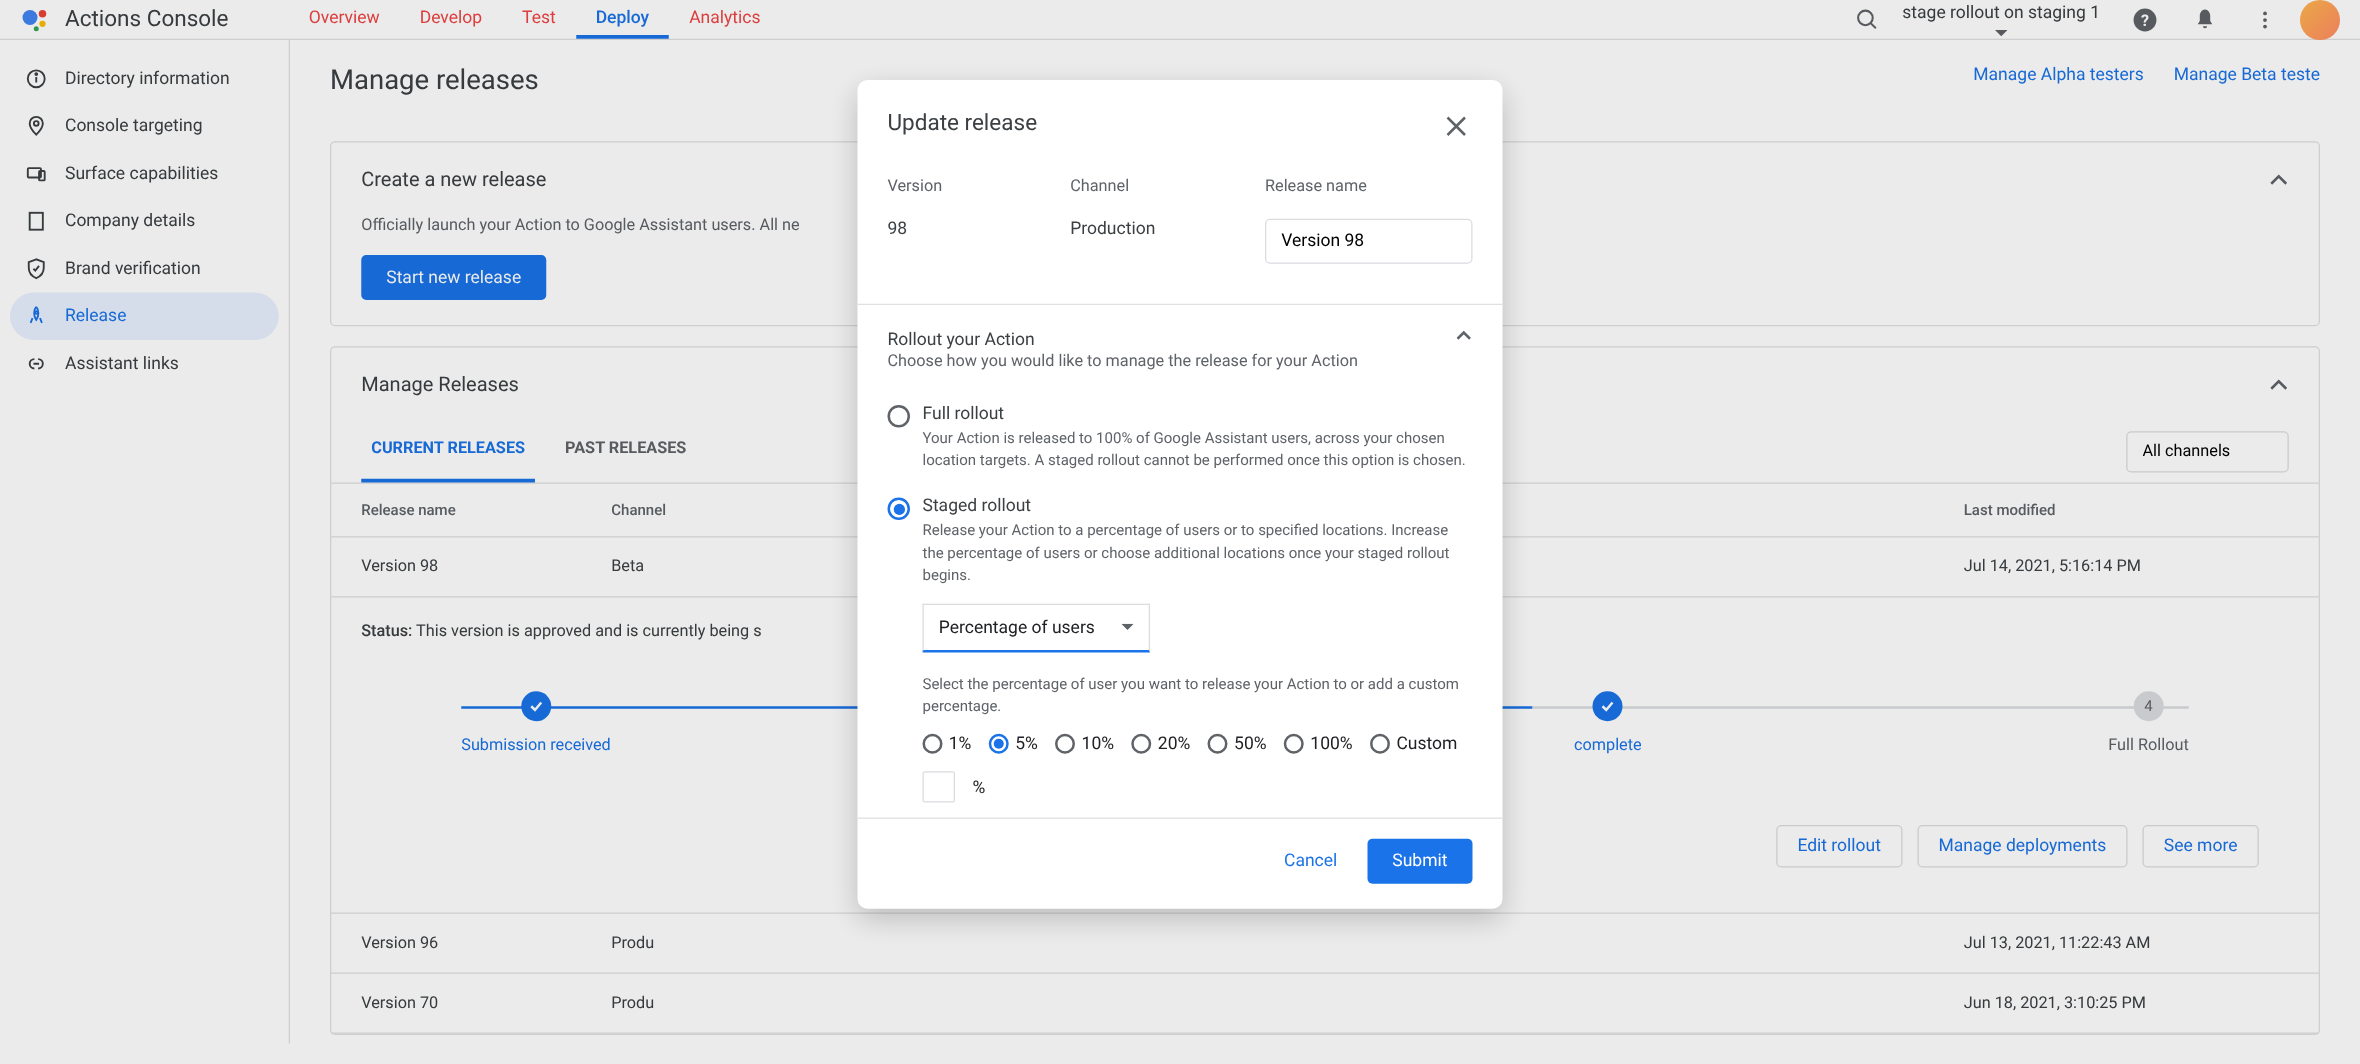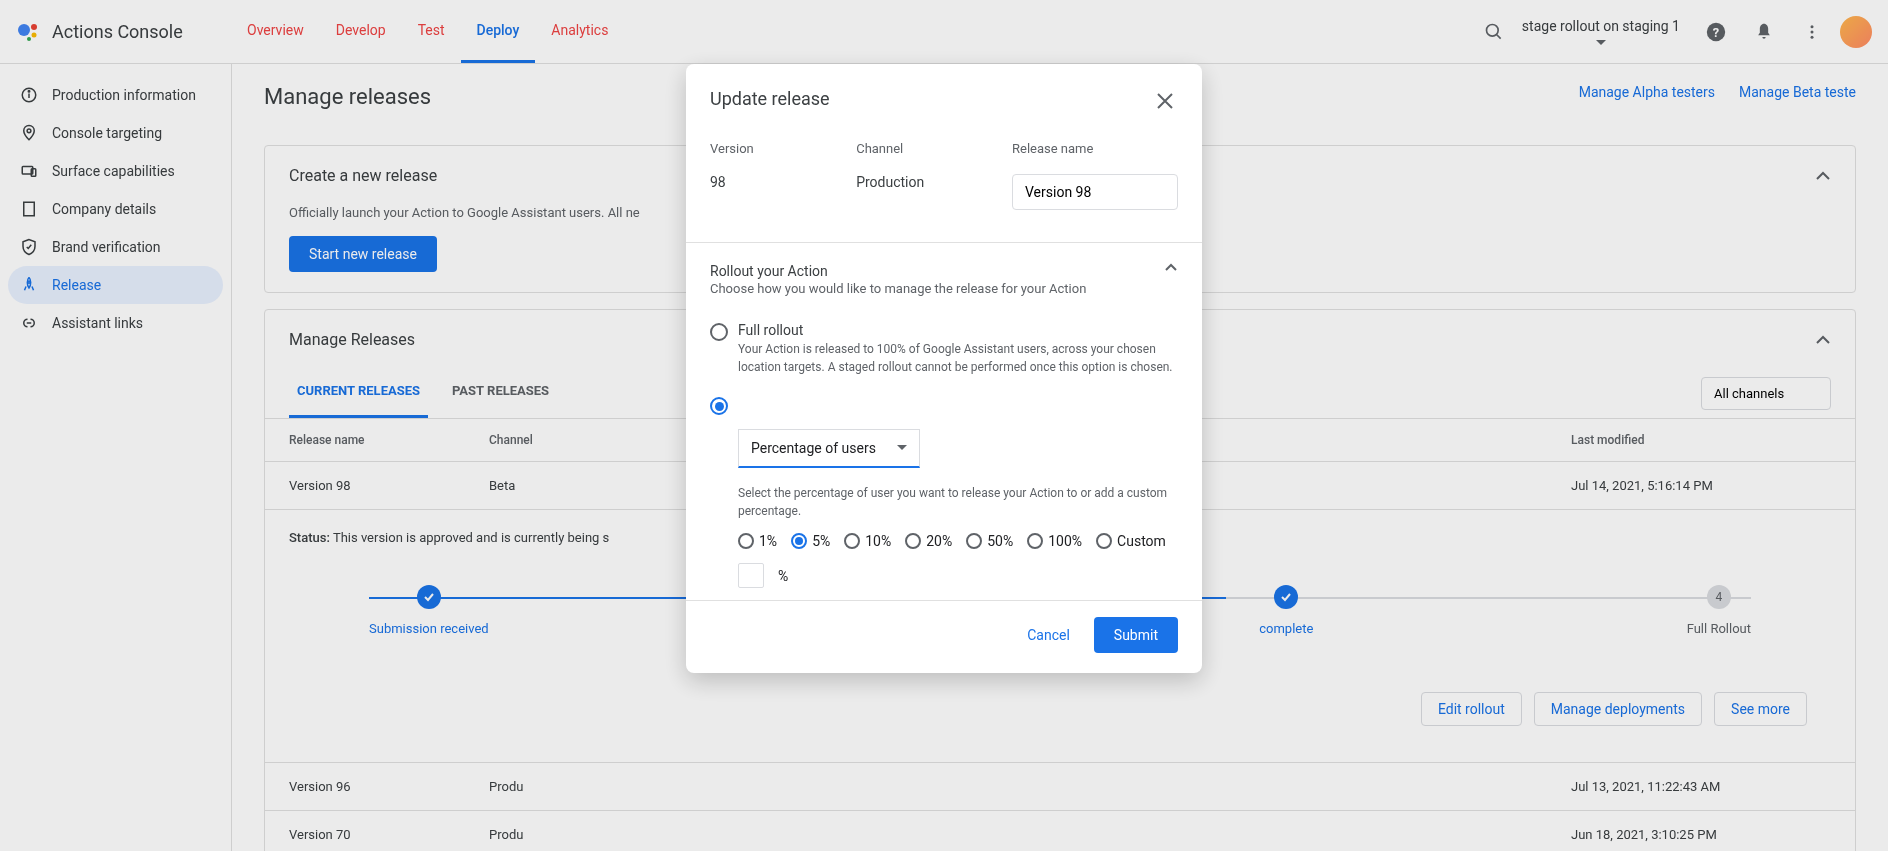--- a/index.html
+++ b/index.html
@@ -1,17 +1,17 @@
 <!DOCTYPE html>
 <html><head>
 <meta charset="utf-8">
 <style>
 * { box-sizing: border-box; margin: 0; padding: 0; font-family: 'Google Sans', Roboto, Arial, sans-serif; }
 body { background: #fff; color: #202124; font-size: 14px; overflow: hidden; }
-.app-header { height: 64px; border-bottom: 1px solid #e0e0e0; display: flex; align-items: center; padding: 0 16px; }
+.app-header { height: 32px; border-bottom: 1px solid #e0e0e0; display: flex; align-items: center; padding: 0 16px; }
 .logo-area { display: flex; align-items: center; gap: 12px; width: 215px; }
 .logo-icon { width: 24px; height: 24px; }
 .logo-text { font-size: 18px; color: #3c4043; font-weight: 400; }
 .top-tabs { display: flex; height: 100%; }
 .top-tab { padding: 0 16px; display: flex; align-items: center; height: 100%; color: #ef4444; font-size: 14px; cursor: pointer; border-bottom: 3px solid transparent; }
 .top-tab.active { color: #1a73e8; border-bottom-color: #1a73e8; font-weight: 500; }
 .header-right { margin-left: auto; display: flex; align-items: center; gap: 8px; }
 .project-selector { display: flex; align-items: center; gap: 6px; color: #3c4043; cursor: pointer; margin-right: 8px; flex-direction: column; }
 .icon-btn { width: 40px; height: 40px; border-radius: 50%; display: flex; align-items: center; justify-content: center; cursor: pointer; color: #5f6368; }
 .avatar { width: 32px; height: 32px; border-radius: 50%; background: linear-gradient(135deg, #ffb74d, #ff8a65); }
@@ -143,21 +143,21 @@
 </div>
 
 <div class="main-area">
   <div class="sidebar">
     <div class="sidebar-item">
         <svg viewBox="0 0 24 24" fill="none" stroke="currentColor" stroke-width="2">
           <circle cx="12" cy="12" r="9"></circle>
           <line x1="12" y1="10" x2="12" y2="16"></line>
           <circle cx="12" cy="7" r="1" fill="currentColor"></circle>
         </svg>
-        <span>Production information</span>
+        <span>Directory information</span>
       </div>
     <div class="sidebar-item">
         <svg viewBox="0 0 24 24" fill="none" stroke="currentColor" stroke-width="2">
           <path d="M12 2 C8 2 5 5 5 9 C5 14 12 21 12 21 S19 14 19 9 C19 5 16 2 12 2"></path>
           <circle cx="12" cy="9" r="2.5"></circle>
         </svg>
         <span>Console targeting</span>
       </div>
     <div class="sidebar-item">
         <svg viewBox="0 0 24 24" fill="none" stroke="currentColor" stroke-width="2">
@@ -337,20 +337,24 @@
     <div class="radio-group">
       <div class="radio-option">
         <div class="radio-circle"></div>
         <div>
           <div class="radio-label">Full rollout</div>
           <div class="radio-desc">Your Action is released to 100% of Google Assistant users, across your chosen location targets. A staged rollout cannot be performed once this option is chosen.</div>
         </div>
       </div>
       <div class="radio-option">
         <div class="radio-circle selected"></div>
+        <div>
+          <div class="radio-label">Staged rollout</div>
+          <div class="radio-desc">Release your Action to a percentage of users or to specified locations. Increase the percentage of users or choose additional locations once your staged rollout begins.</div>
+        </div>
       </div>
       <div class="dropdown">
         <span>Percentage of users</span>
         <svg width="10" height="6" viewBox="0 0 10 6">
             <path d="M0 0 L5 5 L10 0" fill="#5f6368"></path>
           </svg>
       </div>
       <div class="helper-text">Select the percentage of user you want to release your Action to or add a custom percentage.</div>
       <div class="percent-options">
         <div class="percent-opt">

